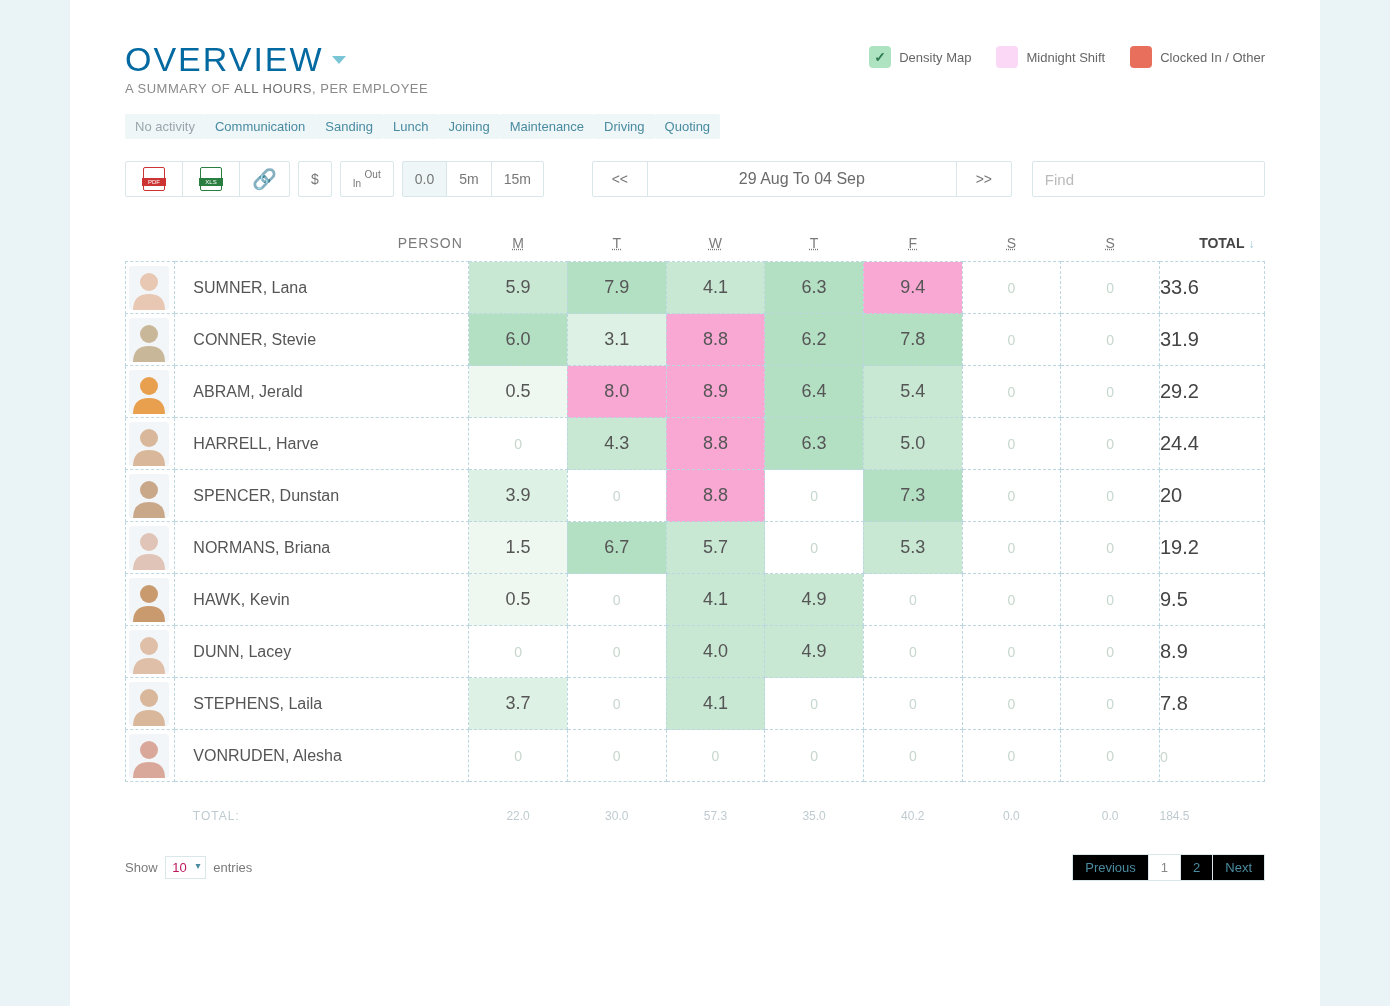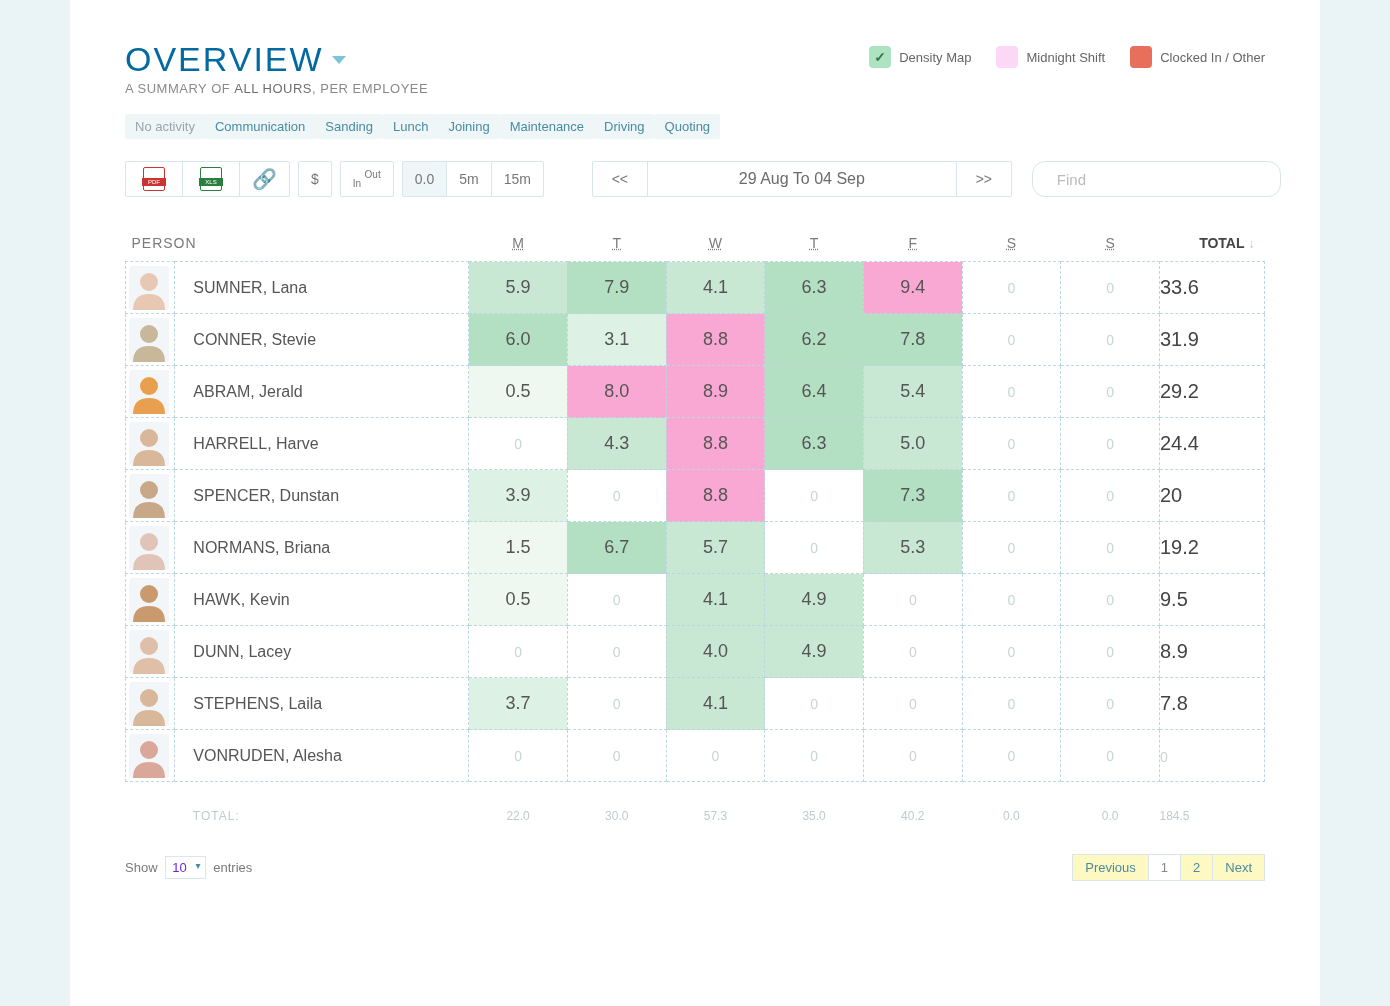--- a/index.html
+++ b/index.html
@@ -48,62 +48,62 @@
     display:flex; align-items:center; justify-content:center; padding:0 12px;
     color:#777; font-size:14px; cursor:pointer; border-radius:2px;
   }
   .btn-group { display:flex; }
   .btn-group .btn { border-radius:0; margin-left:-1px; }
   .btn-group .btn:first-child { border-top-left-radius:2px; border-bottom-left-radius:2px; margin-left:0; }
   .btn-group .btn:last-child  { border-top-right-radius:2px; border-bottom-right-radius:2px; }
   .btn.active { background:#eef6f8; }
   .date-display { width:310px; text-align:center; font-size:16px; color:#6b6b6b; }
   .find-input {
-    border:1px solid #d9e6ea; height:36px; width:330px; padding:0 24px; font-size:15px; color:#888;
-    border-radius:13px;
+    border:1px solid #d9e6ea; height:36px; width:330px; padding:0 12px; font-size:15px; color:#888;
+    border-radius:2px;
   }
   .find-input::placeholder{ color:#bbb; }
   .icon-box { width:32px; height:28px; display:flex; align-items:center; justify-content:center; }
   .pdf-icon { width:22px;height:24px;background:#fff;border:1px solid #c33;border-radius:2px;position:relative; }
   .pdf-icon::after{content:"PDF";position:absolute;left:-2px;right:-2px;top:10px;font-size:6px;background:#c33;color:#fff;text-align:center;padding:1px 0;}
   .xls-icon { width:22px;height:24px;background:#fff;border:1px solid #2a7e3f;border-radius:2px;position:relative; }
   .xls-icon::after{content:"XLS";position:absolute;left:-2px;right:-2px;top:10px;font-size:6px;background:#2a7e3f;color:#fff;text-align:center;padding:1px 0;}
   .link-icon { font-size:20px; color:#333; }
   .inout { font-size:10px; line-height:9px; position:relative; width:28px; }
   .inout .in{position:absolute;top:0;left:0;} .inout .out{position:absolute;bottom:0;right:0;}
   .inout .slash{position:absolute;width:100%;height:100%;}
   .inout .slash::after{content:"";position:absolute;left:50%;top:0;bottom:0;border-left:1px solid #aaa;transform:rotate(20deg);}
   
   .table-wrap { margin-top:28px; }
   .tbl { width:100%; border-collapse:collapse; }
   .tbl th { text-align:center; font-weight:400; color:#7a7a7a; font-size:14px; padding:10px 6px; }
-  .tbl th.person { text-align:left; padding-left:6px; letter-spacing:1px; }
+  .tbl th.person { text-align:right; padding-left:6px; letter-spacing:1px; }
   .tbl th.day { text-decoration:underline dotted; }
   .tbl th.total { font-weight:700; color:#444; text-align:right; padding-right:10px; }
   .sort-ind { color:#9ac9d6; font-size:12px; margin-left:4px; }
   .tbl td {
     border:1px dashed #bcd7e0; padding:0; height:52px;
     text-align:center; font-size:18px; color:#555; font-weight:300;
   }
   .tbl td.avatar-cell { width:46px; padding:3px; }
   .avatar { width:40px; height:44px; border-radius:3px; display:block; }
   .tbl td.name-cell { text-align:left; padding-left:18px; font-size:16px; color:#555; font-weight:400; width:280px; }
   .tbl td.day-cell { width:94px; }
   .tbl td.total-cell { text-align:left; padding-right:20px; font-size:20px; color:#444; width:100px; }
   .zero { color:#c7d7cd; font-size:14px; }
   .tbl tr.foot td { border:none; color:#bfcbd0; font-size:12px; font-weight:300; padding-top:16px; }
   .tbl tr.foot td.name-cell { color:#bfcbd0; letter-spacing:1px; }
   .tbl tr.foot td.total-cell{ color:#bfcbd0; }
   
   .pager-row { margin-top:20px; display:flex; justify-content:space-between; align-items:center; font-size:13px; color:#7a7a7a; }
   .pager { display:flex; }
-  .pg-btn { border:1px solid #d9e6ea; padding:5px 12px; color:#4a8ba0; font-size:13px; cursor:pointer; margin-left:-1px; background:#fef9c3;}
+  .pg-btn { border:1px solid #d9e6ea; padding:5px 12px; color:#4a8ba0; font-size:13px; cursor:pointer; margin-left:-1px; background:#000000;}
   .pg-btn:first-child{margin-left:0;}
   .pg-btn.current { background:#fff; color:#888; }
-  .show-sel { border:1px solid #d9e6ea; padding:3px 18px 3px 6px; color:#6d28d9; position:relative; display:inline-block; margin:0 4px;}
+  .show-sel { border:1px solid #d9e6ea; padding:3px 18px 3px 6px; color:#be185d; position:relative; display:inline-block; margin:0 4px;}
   .show-sel::after{content:"▾"; position:absolute; right:4px; top:3px; font-size:10px; color:#4a8ba0;}
   
   .d0{} .d1{background:#eef8f1;} .d2{background:#def1e5;} .d3{background:#c9e8d4;} .d4{background:#b3dfc3;} .d5{background:#f9a8d4;}
 </style>
 </head>
 <body>
 
 <div class="page-wrap">
 
   <div class="header-row">

